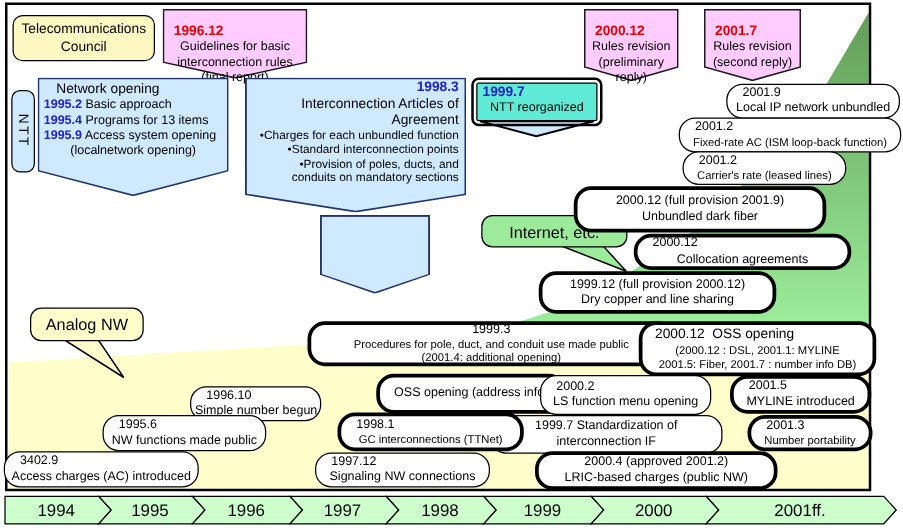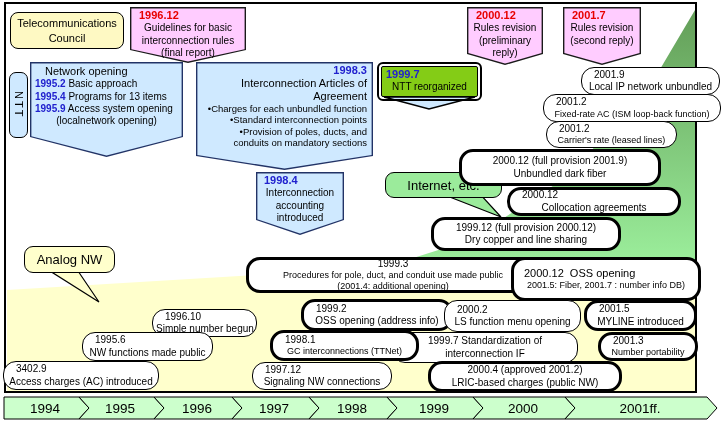--- a/index.html
+++ b/index.html
@@ -18,34 +18,34 @@
   .l.dl{text-align:left;padding-left:9px;}
   .l.s{font-size:9px;}
   .l.t{font-size:11px;text-align:left;padding-left:7px;}
 
   
   .banner{position:absolute;z-index:5;}
   .banner .bo{position:absolute;inset:0;clip-path:polygon(0 0,100% 0,100% var(--b),50% 100%,0 var(--b));}
   .banner .bi{position:absolute;inset:1.4px;clip-path:polygon(0 0,100% 0,100% var(--b),50% 100%,0 var(--b));}
   .banner.pink .bo{background:#1a1a1a;} .banner.pink .bi{background:#FFCCFF;}
   .banner.blue .bo{background:#223366;} .banner.blue .bi{background:#CFE9FF;}
-  .banner .bt{position:absolute;left:0;right:0;top:0;padding:2px 4px;box-sizing:border-box;
+  .banner .bt{position:absolute;left:0;right:0;top:0;padding:12px 4px;box-sizing:border-box;
               text-align:center;font-size:10px;line-height:1.22;}
   .rdate{color:#E80000;font-weight:bold;font-size:11px;display:block;text-align:left;padding-left:5px;}
   .bdate{color:#2121CE;font-weight:bold;}
   .bdate.big{font-size:11px;}
 
   .council{position:absolute;left:10px;top:12px;width:114px;height:37px;background:#fef9c3;
            border:1.5px solid #000;border-radius:8px;z-index:5;display:flex;flex-direction:column;
            justify-content:center;text-align:center;font-size:11px;line-height:1.35;box-sizing:border-box;}
   .ntt-tab{position:absolute;left:9px;top:72px;width:19px;height:66px;background:#CFE9FF;
            border:1.3px solid #000;border-radius:7px;z-index:5;display:flex;align-items:center;
            justify-content:center;box-sizing:border-box;font-size:11px;
            writing-mode:vertical-rl;text-orientation:sideways;letter-spacing:2px;}
-  .reorg{position:absolute;left:381px;top:66px;width:97px;height:31px;background:#84cc16;
+  .reorg{position:absolute;left:381px;top:66px;width:97px;height:31px;background:#5eead4;
          border:1.5px solid #000;outline:2.5px solid #000;outline-offset:2px;border-radius:2px;
          z-index:6;box-sizing:border-box;text-align:center;font-size:10px;line-height:1.2;padding-top:1px;}
   .reorg .bdate{display:block;text-align:left;padding-left:4px;font-size:11px;}
 
   .bubble{position:absolute;border:1.2px solid #000;border-radius:9px;z-index:5;
           display:flex;align-items:center;justify-content:center;font-size:13px;box-sizing:border-box;}
   .bubble.green{background:#9BEB9B;}
   .bubble.cream{background:#FFFFCC;}
   .tail{position:absolute;z-index:4;}
 
@@ -132,26 +132,20 @@
       <div style="font-size:9.5px;white-space:pre;">•Charges for each unbundled function</div>
       <div style="font-size:9.5px;white-space:pre;">•Standard interconnection points</div>
       <div style="font-size:9.5px;white-space:pre;">•Provision of poles, ducts, and</div>
       <div style="font-size:9.5px;white-space:pre;">conduits on mandatory sections</div>
     </div>
   </div>
 
   <div class="banner blue" style="left:256px;top:172px;width:88px;height:63px;--b:76%">
     <div class="bo"></div>
       <div class="bi"></div>
-    <div class="bt">
-      <b class="bdate big" style="display:block;text-align:left;padding-left:4px;">1998.4</b>
-      <span class="l">Interconnection</span>
-      <span class="l">accounting</span>
-      <span class="l">introduced</span>
-    </div>
   </div>
 
   <svg class="tail" style="left:383px;top:96px;" width="94" height="15">
     <polygon points="1,1 92,1 46,13" fill="#CFE9FF" stroke="#000" stroke-width="1.5"></polygon>
   </svg>
   <div class="reorg">
     <b class="bdate">1999.7</b>
     <span>NTT reorganized</span>
   </div>
 
@@ -193,27 +187,27 @@
     <span class="l">1999.12 (full provision 2000.12)</span>
       <span class="l">Dry copper and line sharing</span>
   </div>
   <div class="ev bold" style="left:246px;top:257px;width:294px;height:36px;">
     <span class="l">1999.3</span>
       <span class="l s">Procedures for pole, duct, and conduit use made public</span>
       <span class="l s">(2001.4: additional opening)</span>
   </div>
   <div class="ev bold" style="left:511px;top:257px;width:190px;height:44px;">
     <span class="l t">2000.12  OSS opening</span>
+      <span class="l s">(2000.12 : DSL, 2001.1: MYLINE</span>
       <span class="l s">2001.5: Fiber, 2001.7 : number info DB)</span>
   </div>
   <div class="ev bold" style="left:301px;top:299px;width:152px;height:32px;">
-    <span class="l dl">1999.2</span>
       <span class="l">OSS opening (address info)</span>
   </div>
-  <div class="ev" style="left:444px;top:300px;width:137px;height:32px;">
+  <div class="ev" style="left:432px;top:300px;width:137px;height:32px;">
     <span class="l dl">2000.2</span>
       <span class="l">LS function menu opening</span>
   </div>
   <div class="ev bold" style="left:584px;top:300px;width:113px;height:31px;">
     <span class="l dl">2001.5</span>
       <span class="l">MYLINE introduced</span>
   </div>
   <div class="ev" style="left:392px;top:332px;width:186px;height:31px;">
     <span class="l">1999.7 Standardization of</span>
       <span class="l">interconnection IF</span>

